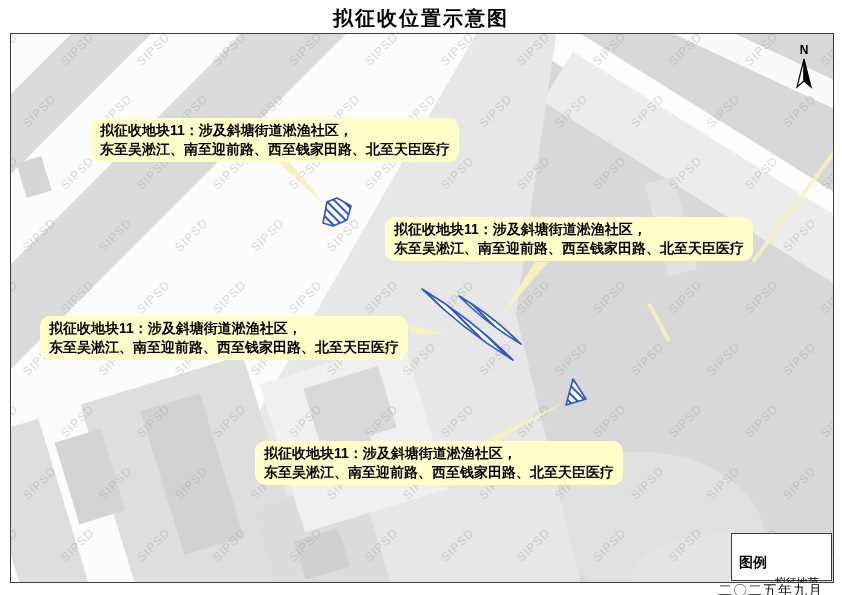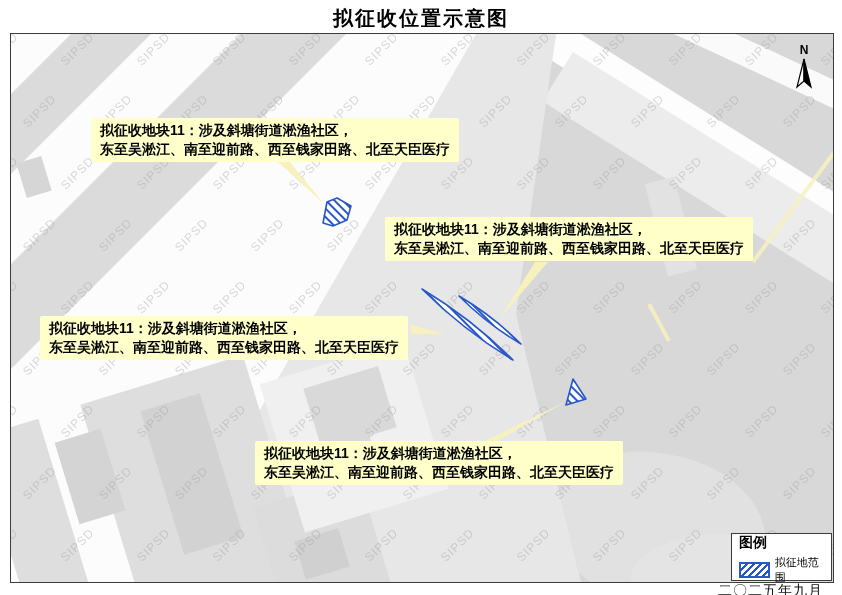--- a/index.html
+++ b/index.html
@@ -28,31 +28,31 @@
         clip-path:polygon(545px 0px,822px 0px,822px 548px,570px 548px,505px 280px);}
   .wm-layer{position:absolute;left:0;top:0;width:822px;height:548px;z-index:2;}
   .wm{position:absolute;transform:rotate(-45deg);font-size:12px;color:#9c9c9c;
       opacity:.38;letter-spacing:1px;}
   .overlay{position:absolute;left:0;top:0;z-index:5;}
   .leader{fill:var(--leader-fill);}
   .hline{stroke:var(--leader-fill);stroke-width:4;fill:none;opacity:.85;}
   .parcel{fill:url(#bluehatch);stroke:var(--parcel-blue);stroke-width:1.6;stroke-linejoin:round;}
   #bluehatch line{stroke:var(--parcel-blue);stroke-width:2;}
   .callout{
-    position:absolute;background:var(--callout-fill);border-radius:2px;
+    position:absolute;background:var(--callout-fill);border-radius:10px;
     padding:3px 9px;font-size:14px;font-weight:bold;line-height:19px;color:#000;
     white-space:nowrap;z-index:6;
   }
   .north{position:absolute;left:780px;top:10px;width:26px;text-align:center;z-index:7;}
   .north .n-label{font-size:12px;font-weight:bold;color:#000;display:block;line-height:13px;}
   .scale{position:absolute;left:320px;top:521px;width:160px;text-align:center;
          font-size:14.5px;color:#000;z-index:7;}
   .legend{
     position:absolute;left:720px;top:499px;width:101px;height:48px;box-sizing:border-box;
-    background:#fff;border:1px solid var(--map-border);padding:0 7px;z-index:8;
+    background:#fff;border:1px solid var(--map-border);padding:20px 7px;z-index:8;
   }
   .legend-title{font-family:"Liberation Serif",serif;font-weight:bold;font-size:14px;color:#000;}
   .legend-row{display:flex;align-items:center;margin-top:3px;}
   .legend-swatch{
     width:30px;height:12px;border:2px solid var(--parcel-blue);box-sizing:content-box;
     background:repeating-linear-gradient(135deg,#ffffff 0 3px,var(--parcel-blue) 3px 5px);
   }
   .legend-label{font-family:"Liberation Serif",serif;font-size:11px;color:#000;margin-left:5px;}
   .map-date{
     position:absolute;right:19px;top:582px;font-family:"Liberation Serif",serif;

